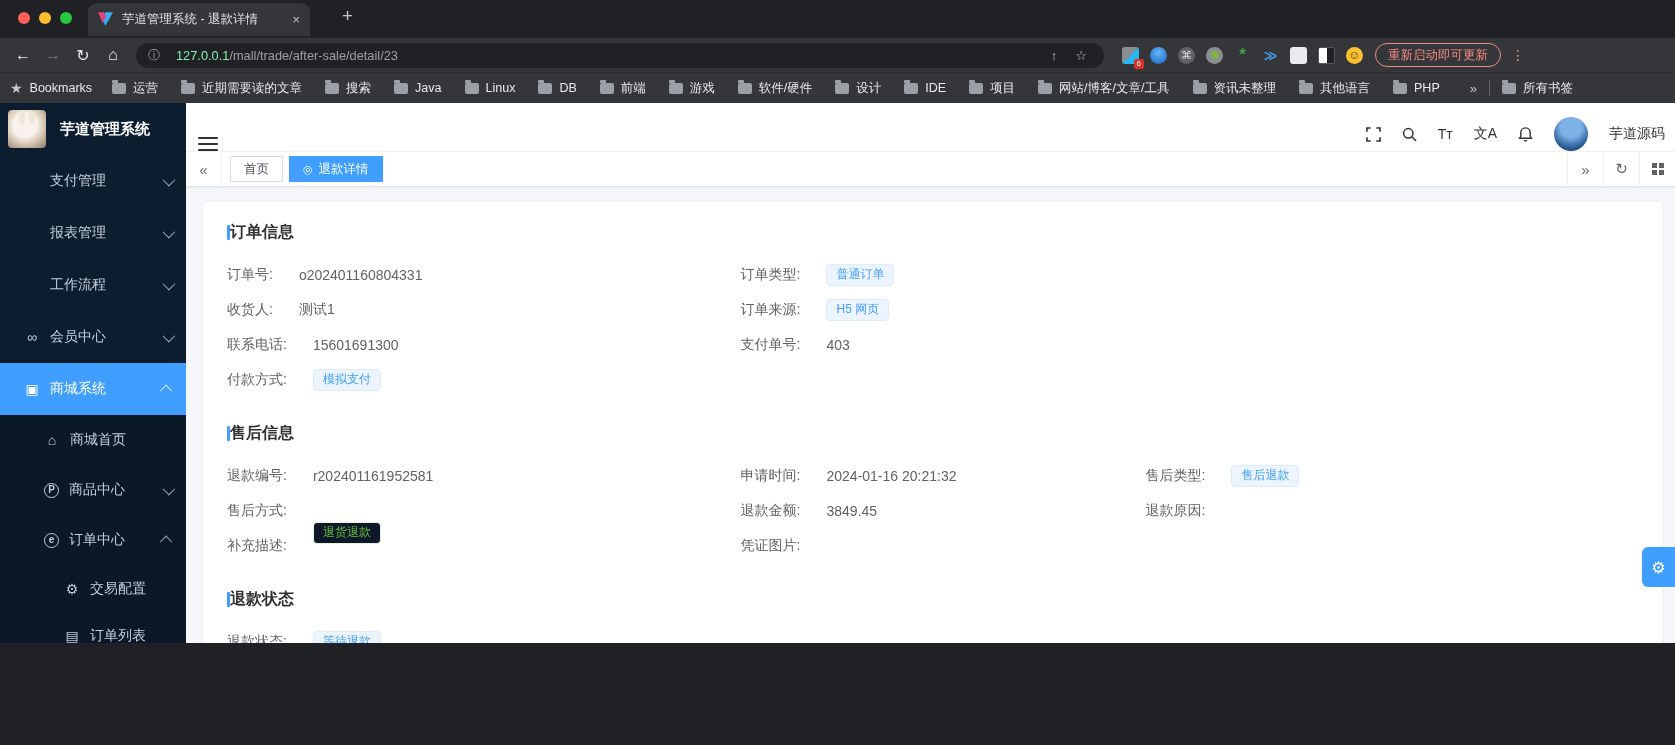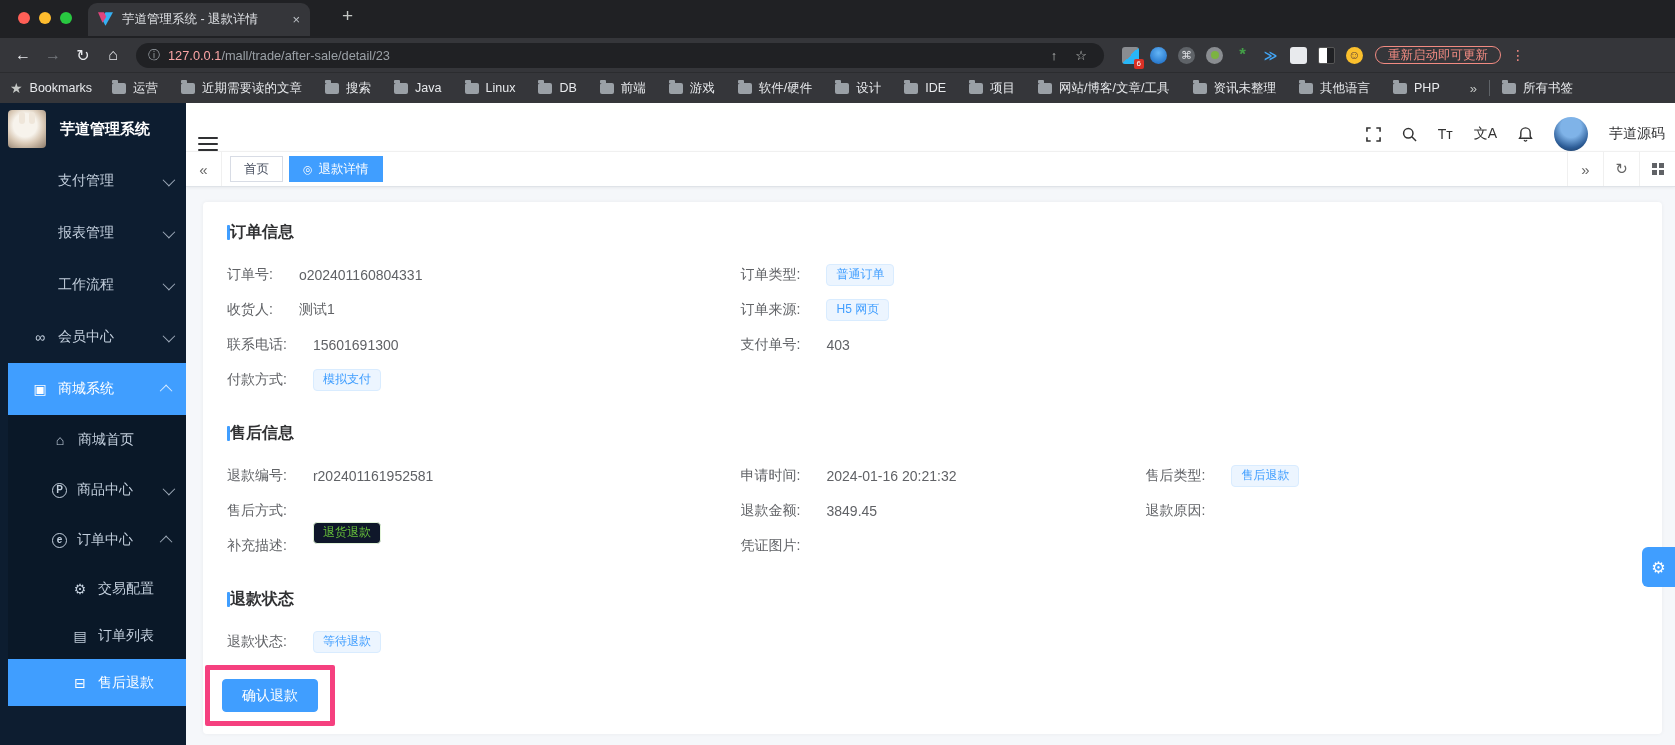--- a/index.html
+++ b/index.html
@@ -17,65 +17,65 @@
   .tab-close { color:#bdc1c6; font-size:13px; cursor:default; }
   .newtab { color:#c4c7c5; font-size:19px; margin:0 0 7px 14px; }
 
   .toolbar { height:34px; background:#35363a; display:flex; align-items:center; padding:0 10px; gap:4px; }
   .nav-ic { color:#e8eaed; font-size:16px; width:26px; text-align:center; }
   .nav-ic.dim { color:#74787d; }
   .omnibox { flex:1; max-width:968px; height:25px; background:#202124; border-radius:13px;
     margin:0 6px; display:flex; align-items:center; padding:0 12px; gap:8px; }
   .omni-info { color:#9aa0a6; font-size:12px; }
   .omni-text { font-size:12.8px; color:#9aa0a6; white-space:nowrap; overflow:hidden; flex:1; }
-  .omni-text b { color:#fca5a5; font-weight:normal; }
+  .omni-text b { color:#86efac; font-weight:normal;margin-left:8px; }
   .omni-ic { color:#c4c7c5; font-size:13px; padding:0 5px; }
   .extbar { display:flex; align-items:center; gap:11px; margin:0 8px; }
   .ext { width:17px; height:17px; border-radius:50%; position:relative; display:flex;
     align-items:center; justify-content:center; font-size:11px; color:#dadce0; }
   .ext-blocks { border-radius:3px; background:linear-gradient(135deg,#8a8d91 50%,#29b6f6 50%); }
   .ext-badge { position:absolute; right:-5px; bottom:-5px; background:#d93025; color:#fff;
     font-size:8px; padding:0 3px; border-radius:2px; line-height:10px; }
   .ext-balloon { background:radial-gradient(circle at 50% 35%,#64b5f6,#1565c0); }
   .ext-command { background:#5f6368; }
   .ext-dot { background:#8a8d91; } .ext-dot::after{content:"";width:8px;height:8px;border-radius:50%;background:#7cb342;}
   .ext-star { color:#43a047; font-weight:bold; font-size:17px; }
   .ext-chevrons { color:#42a5f5; font-weight:bold; font-size:13px; }
   .ext-puzzle { background:#e8eaed; border-radius:3px; }
   .ext-contrast { border-radius:2px; background:linear-gradient(90deg,#fff 50%,#202124 50%); border:1px solid #555; }
   .ext-emoji { background:#fbc02d; color:#5d4037; font-size:12px; }
-  .update-pill { border:1px solid #f28b82; color:#f28b82; border-radius:14px; height:18px;
+  .update-pill { border:1px solid #f28b82; color:#f28b82; border-radius:14px; height:24px;
     display:flex; align-items:center; padding:4px 12px; font-size:12.5px; white-space:nowrap; margin-right:4px;}
   .menu-dots { color:#f28b82; font-size:14px; width:18px; text-align:center; margin-right:92px; }
 
   .bookmarksbar { height:31px; background:#35363a; border-top:1px solid #2b2c2f;
     display:flex; align-items:center; padding:0 14px 0 10px; }
   .bm-star { color:#c4c7c5; font-size:14px; margin-right:7px; }
   .bm-first { color:#e8eaed; font-size:12.5px; margin-right:20px; }
   .bm-items { display:flex; align-items:center; gap:23px; flex:1; overflow:hidden; }
   .bm-item { display:flex; align-items:center; gap:7px; white-space:nowrap; }
   .folder-icon { width:14px; height:11px; background:#9aa0a6; border-radius:2px; position:relative; flex:0 0 auto;}
   .folder-icon::before { content:""; position:absolute; top:-3px; left:0; width:6px; height:3px;
     background:#9aa0a6; border-radius:1px 1px 0 0; }
   .bm-label { color:#e8eaed; font-size:12.5px; }
   .bm-overflow { color:#c4c7c5; font-size:13px; margin:0 12px 0 18px; }
   .bm-sep { width:1px; height:16px; background:#5f6368; margin-right:12px; }
   .bm-all { display:flex; align-items:center; margin-right:88px; }
 
   
-  .app { display:flex; height:642px; }
+  .app { display:flex; height:540px; }
   .sidebar { width:186px; background:#0d1d30; color:#c3cfdd; flex:0 0 auto; display:flex; flex-direction:column; }
   .logo-row { height:52px; display:flex; align-items:center; padding-left:8px; gap:14px; }
   .logo-avatar { width:38px; height:38px; border-radius:4px;
     background:radial-gradient(circle at 45% 40%, #f7f3ec 0 38%, #d9c9b6 60%, #8c7a68 100%); position:relative; }
   .logo-avatar::before, .logo-avatar::after { content:""; position:absolute; top:2px; width:6px; height:12px;
     border-radius:3px; background:#efe6da; }
   .logo-avatar::before { left:11px; } .logo-avatar::after { left:21px; }
   .logo-title { color:#fff; font-size:15px; font-weight:bold; white-space:nowrap; }
-  .menu { flex:1; overflow:hidden;padding-left:8px; }
+  .menu { flex:1; overflow:hidden; }
   .mi { display:flex; align-items:center; height:50px; padding:0 14px 0 24px; font-size:14px; cursor:default; }
   .mi.lvl1 { height:52px; }
   .mi.lvl2 { padding-left:44px; background:#0a1828; }
   .mi.lvl3 { height:47px; padding-left:64px; background:#0a1828; }
   .mi.active { background:#409eff; color:#fff; }
   .mi-icon { width:16px; margin-right:10px; font-size:14px; text-align:center; flex:0 0 auto; }
   .mi-icon.circ { width:15px; height:15px; border:1.4px solid currentColor; border-radius:50%;
     font-size:10px; font-weight:bold; line-height:12px; }
   .mi-label { flex:1; white-space:nowrap; }
   .chev { width:9px; height:9px; border-right:1.6px solid currentColor; border-bottom:1.6px solid currentColor;

